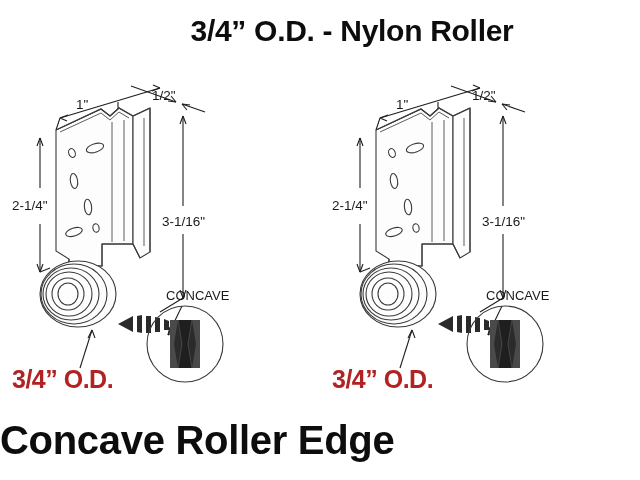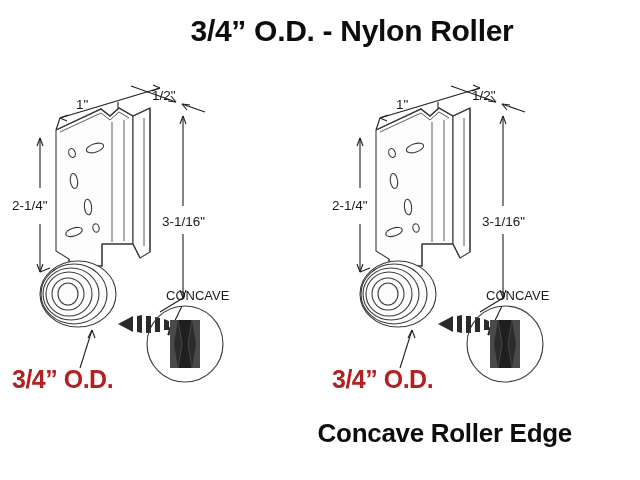--- a/index.html
+++ b/index.html
@@ -31,22 +31,22 @@
     color: #0d0d0d;
     letter-spacing: -0.3px;
     white-space: nowrap;
     padding-left: 32px;
   }
   .caption {
     position: absolute;
     left: 0;
     top: 418px;
     width: 572px;
-    text-align: right;
-    font-size: 26px;
+    text-align: left;
+    font-size: 40px;
     font-weight: bold;
     color: #0d0d0d;
     letter-spacing: -0.3px;
     white-space: nowrap;
   }
   .panel {
     position: absolute;
     top: 76px;
     width: 320px;
     height: 320px;

